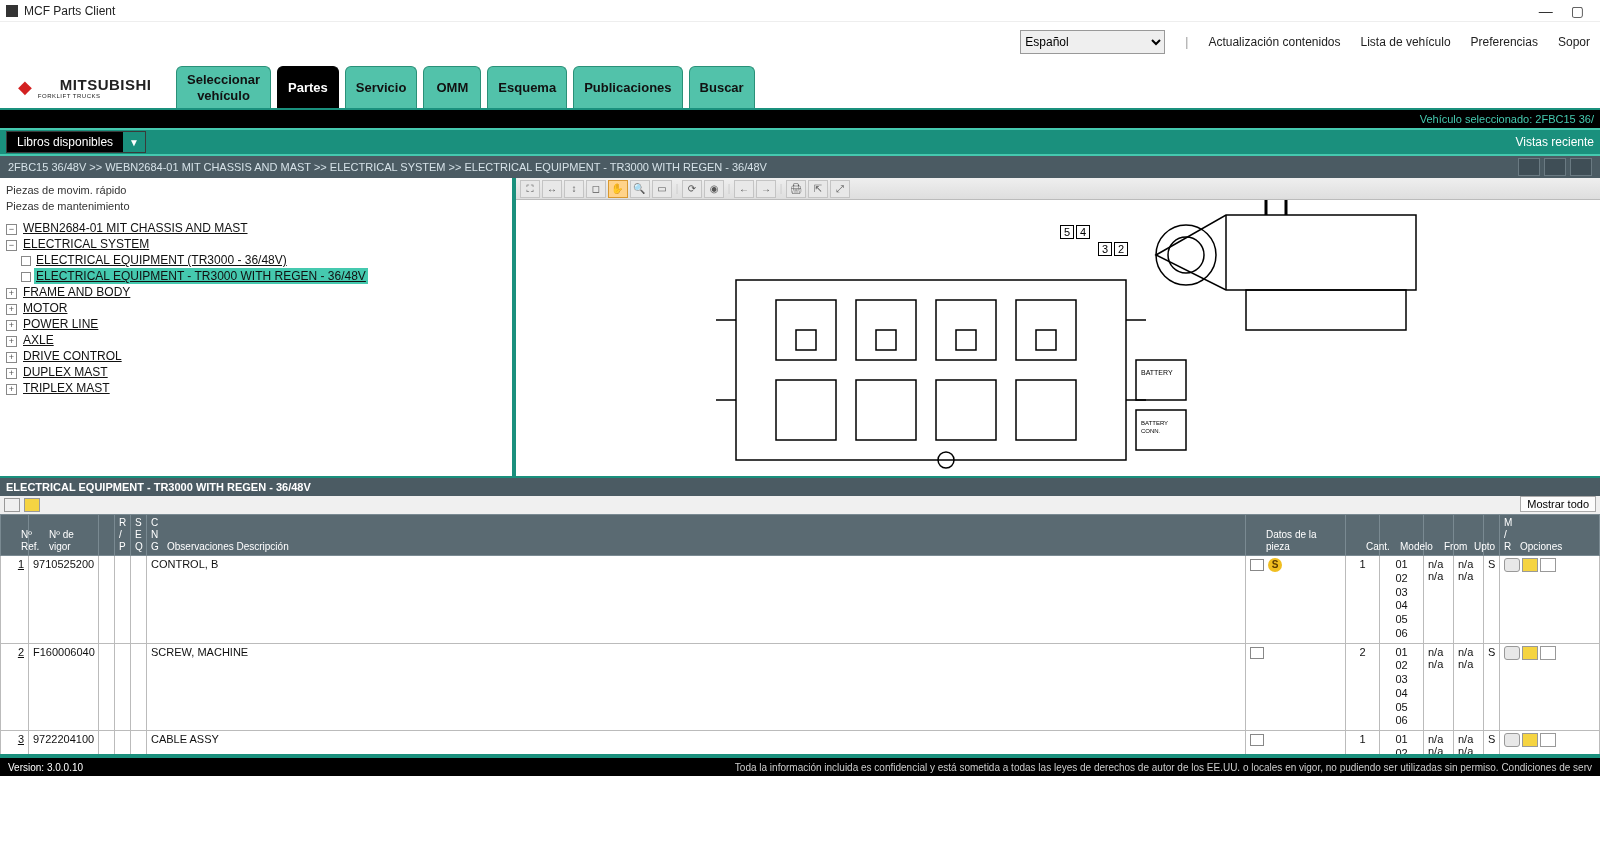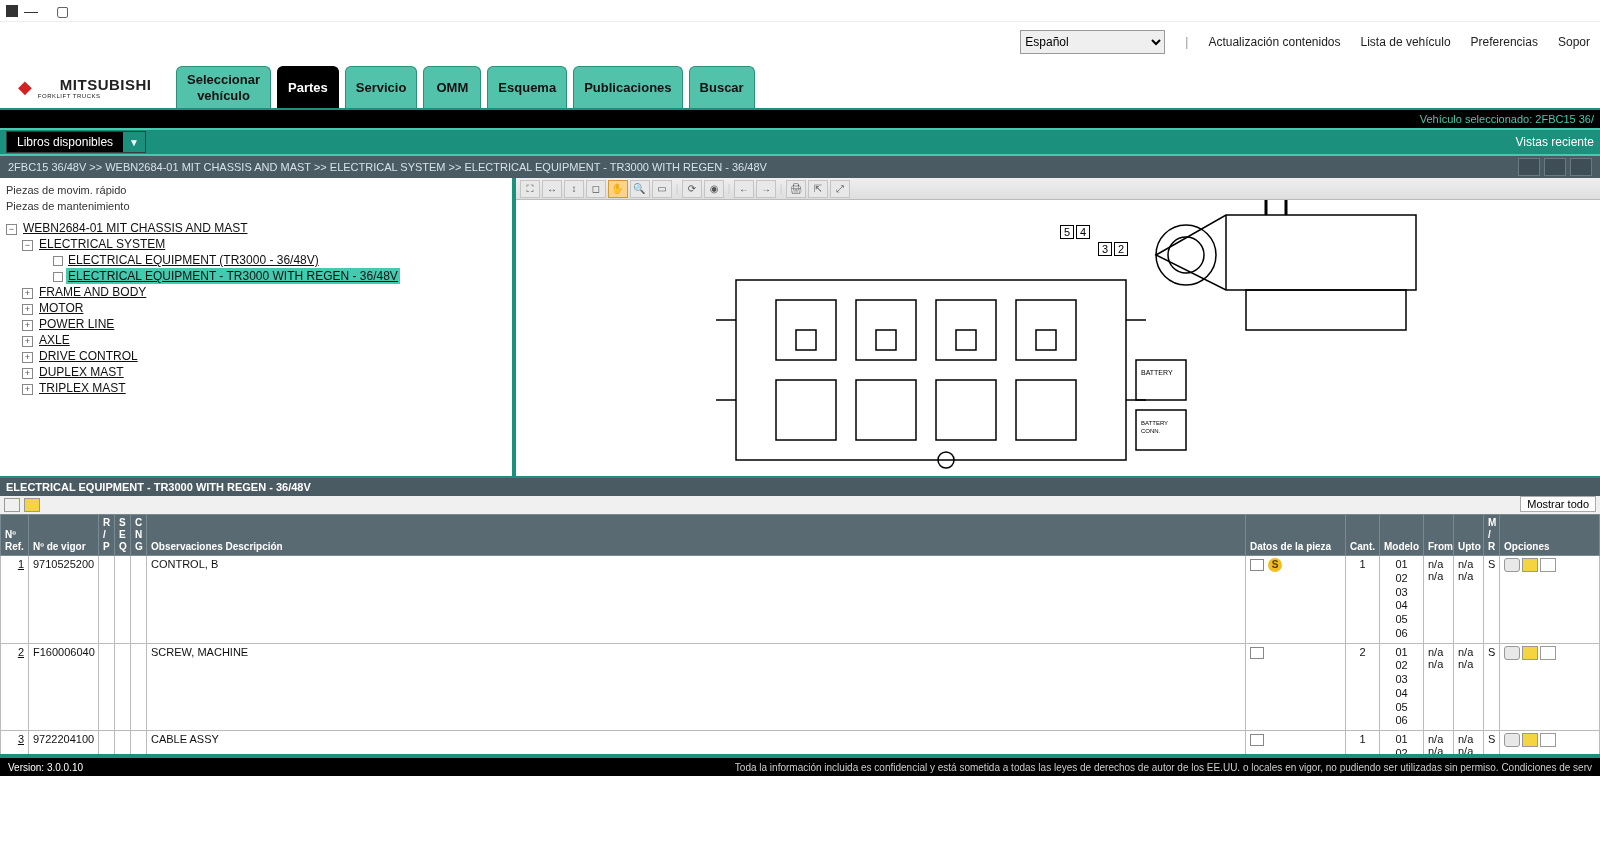--- a/index.html
+++ b/index.html
@@ -39,60 +39,61 @@
 .bc-icon { width: 22px; height: 18px; background: #3f4e56; border: 1px solid #6a7a82; display: inline-block; }
 
 .main-split { height: 300px; display: flex; border-bottom: 2px solid #1a907d; }
 .left-pane { width: 516px; background: #fff; overflow: auto; border-right: 4px solid #1a907d; padding: 4px 6px; }
 .left-pane .shortcut { font-size: 11px; color: #333; padding: 2px 0; }
 .tree { margin-top: 6px; font-size: 12px; color: #111; }
 .tree-node { white-space: nowrap; padding: 1px 0; }
 .tree-toggle { display: inline-block; width: 11px; height: 11px; border: 1px solid #888; font-size: 9px; line-height: 9px; text-align: center; margin-right: 4px; cursor: pointer; color: #555; }
 .tree-node.selected > .tree-label { background: #45c9af; }
 .tree-label { padding: 1px 2px; text-decoration: underline; }
-.tree-children { margin-left: 16px; }
+.tree-children { }
 .tree-icon { display: inline-block; width: 10px; height: 10px; border: 1px solid #888; margin-right: 3px; vertical-align: middle; }
 
 .right-pane { flex: 1; background: #fff; position: relative; display: flex; flex-direction: column; }
 .viewer-toolbar { height: 22px; background: linear-gradient(#efefef,#dedede); border-bottom: 1px solid #bbb; display: flex; align-items: center; padding: 0 4px; gap: 2px; }
 .vtool { width: 20px; height: 18px; background: #e8e8e8; border: 1px solid #c4c4c4; display: flex; align-items: center; justify-content: center; font-size: 10px; color: #555; cursor: pointer; }
 .vtool.active { background: #f7a through; background: #ffd38a; border-color: #d89830; }
 .vtool.sep { border: none; background: none; width: 6px; color: #ccc; }
 .drawing { flex: 1; background: #fff; position: relative; overflow: hidden; }
 .drawing svg { position: absolute; top: 0; left: 0; }
 .callout { position: absolute; background: #fff; border: 1px solid #000; font-size: 11px; padding: 0 3px; color: #000; }
 
 .table-section { }
 .table-title { height: 18px; background: #4b5b63; color: #fff; font-size: 11px; display: flex; align-items: center; padding: 0 6px; font-weight: bold; }
 .icon-row { height: 18px; background: #f0f0f0; display: flex; align-items: center; padding: 0 4px; gap: 4px; position: relative; }
 .icon-row .sq { width: 16px; height: 14px; border: 1px solid #999; }
 .icon-row .yellow { background: #f5d442; }
 .show-all { position: absolute; right: 4px; top: 0; background: #fcfcfc; border: 1px solid #aaa; padding: 1px 6px; font-size: 11px; }
 .parts-table { width: 100%; border-collapse: collapse; table-layout: fixed; }
-.parts-table th { background: #5a6a72; color: #fff; font-size: 10px; font-weight: bold; text-align: left; padding: 2px 4px; border: 1px solid #7a8a92; line-height: 1.2; vertical-align: bottom; }
+.parts-table th { background: #5a6a72; color: #fff; font-size: 10px; font-weight: normal; text-align: left; padding: 2px 20px; border: 1px solid #7a8a92; line-height: 1.2; vertical-align: bottom; }
 .parts-table td { border: 1px solid #bbb; font-size: 11px; padding: 2px 4px; vertical-align: top; background: #fff; color: #111; }
 .parts-table td.ref { text-decoration: underline; text-align: right; }
 .parts-table .model-list { line-height: 1.25; }
 .opt-icon { display: inline-block; width: 16px; height: 14px; border: 1px solid #999; margin-right: 2px; vertical-align: middle; }
 .opt-speech { background: #e8e8e8; border-radius: 3px; }
 .opt-yellow { background: #f5d442; }
 .parts-scroll { height: 240px; overflow: hidden; }
 .data-icon { display: inline-block; width: 14px; height: 12px; border: 1px solid #888; vertical-align: middle; }
 .s-badge { display: inline-block; width: 14px; height: 14px; border-radius: 50%; background: #f0be20; color: #5a3a00; font-size: 10px; font-weight: bold; text-align: center; line-height: 14px; margin-left: 4px; vertical-align: middle; }
 
 .footer-divider { height: 4px; background: linear-gradient(#1a907d,#1a907d); }
 .footer { height: 18px; background: #000; color: #ccc; font-size: 10px; display: flex; align-items: center; padding: 0 8px; }
 .footer .ver { color: #fff; }
 .footer .legal { margin-left: auto; }
 </style>
 </head>
 <body>
 
 <div class="titlebar">
   <div class="app-icon"></div>
+  <div class="title">MCF Parts Client</div>
   <div class="win-controls">
     <span>—</span>
     <span>▢</span>
   </div>
 </div>
 
 <div class="topbar">
   <select>
     <option>Español</option>
   </select>

